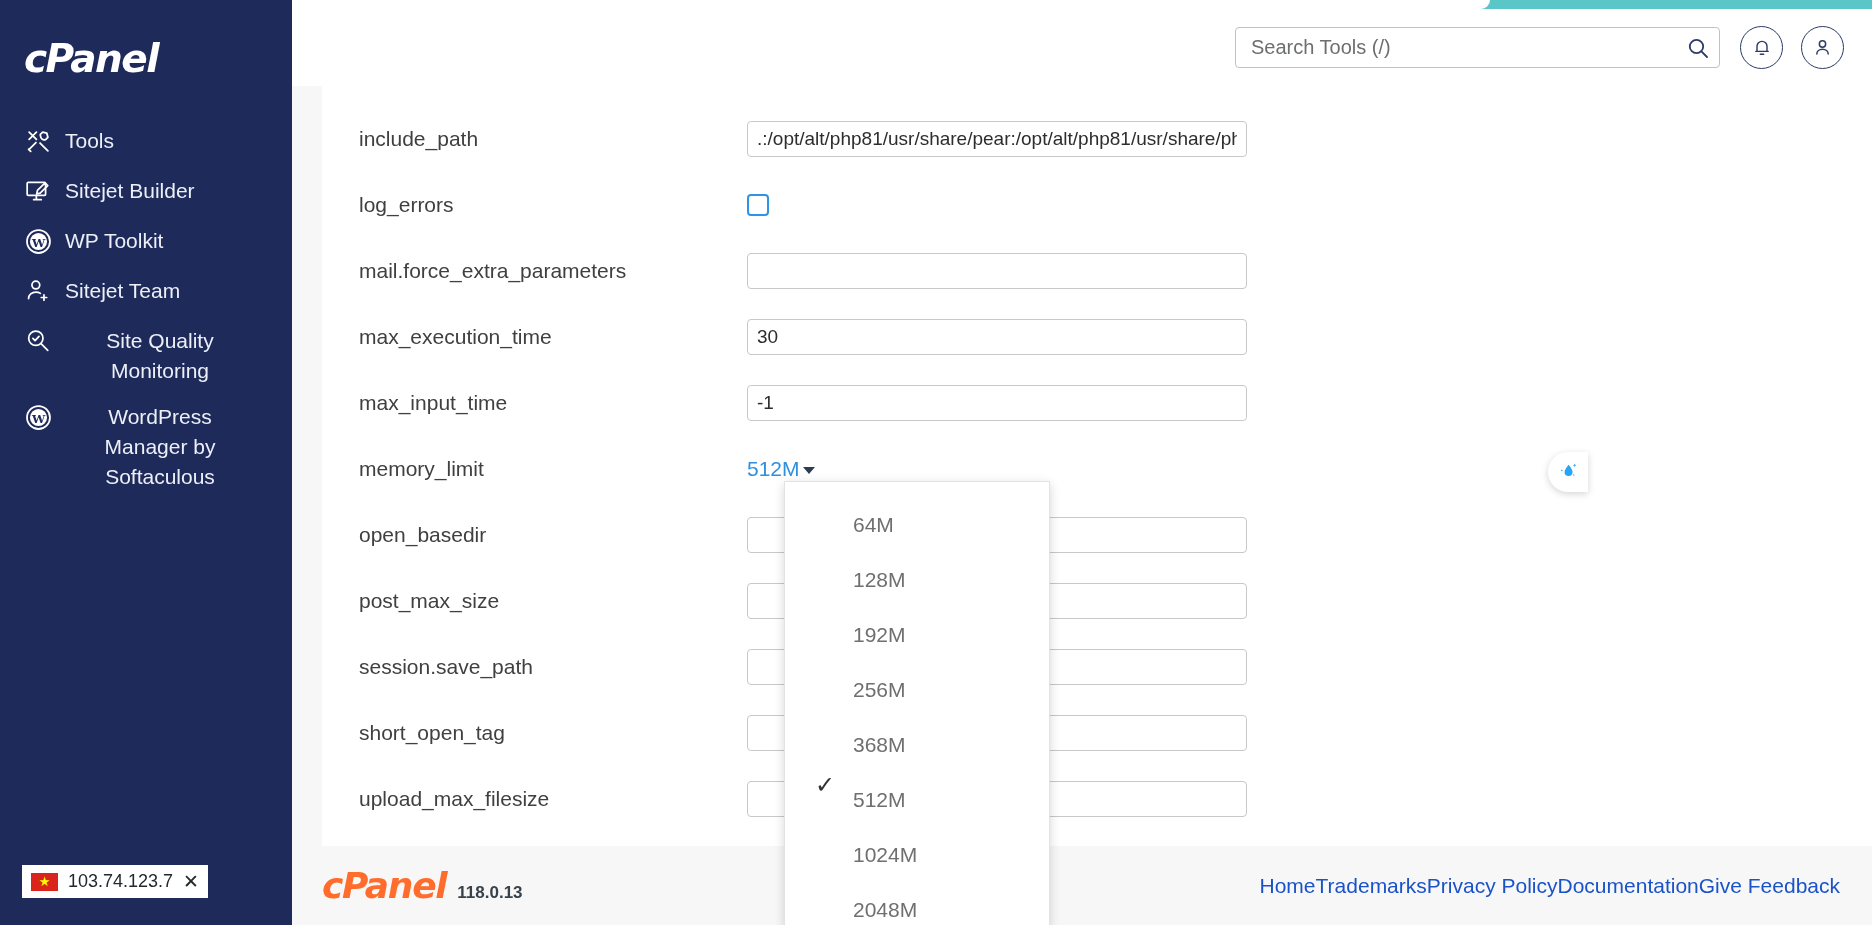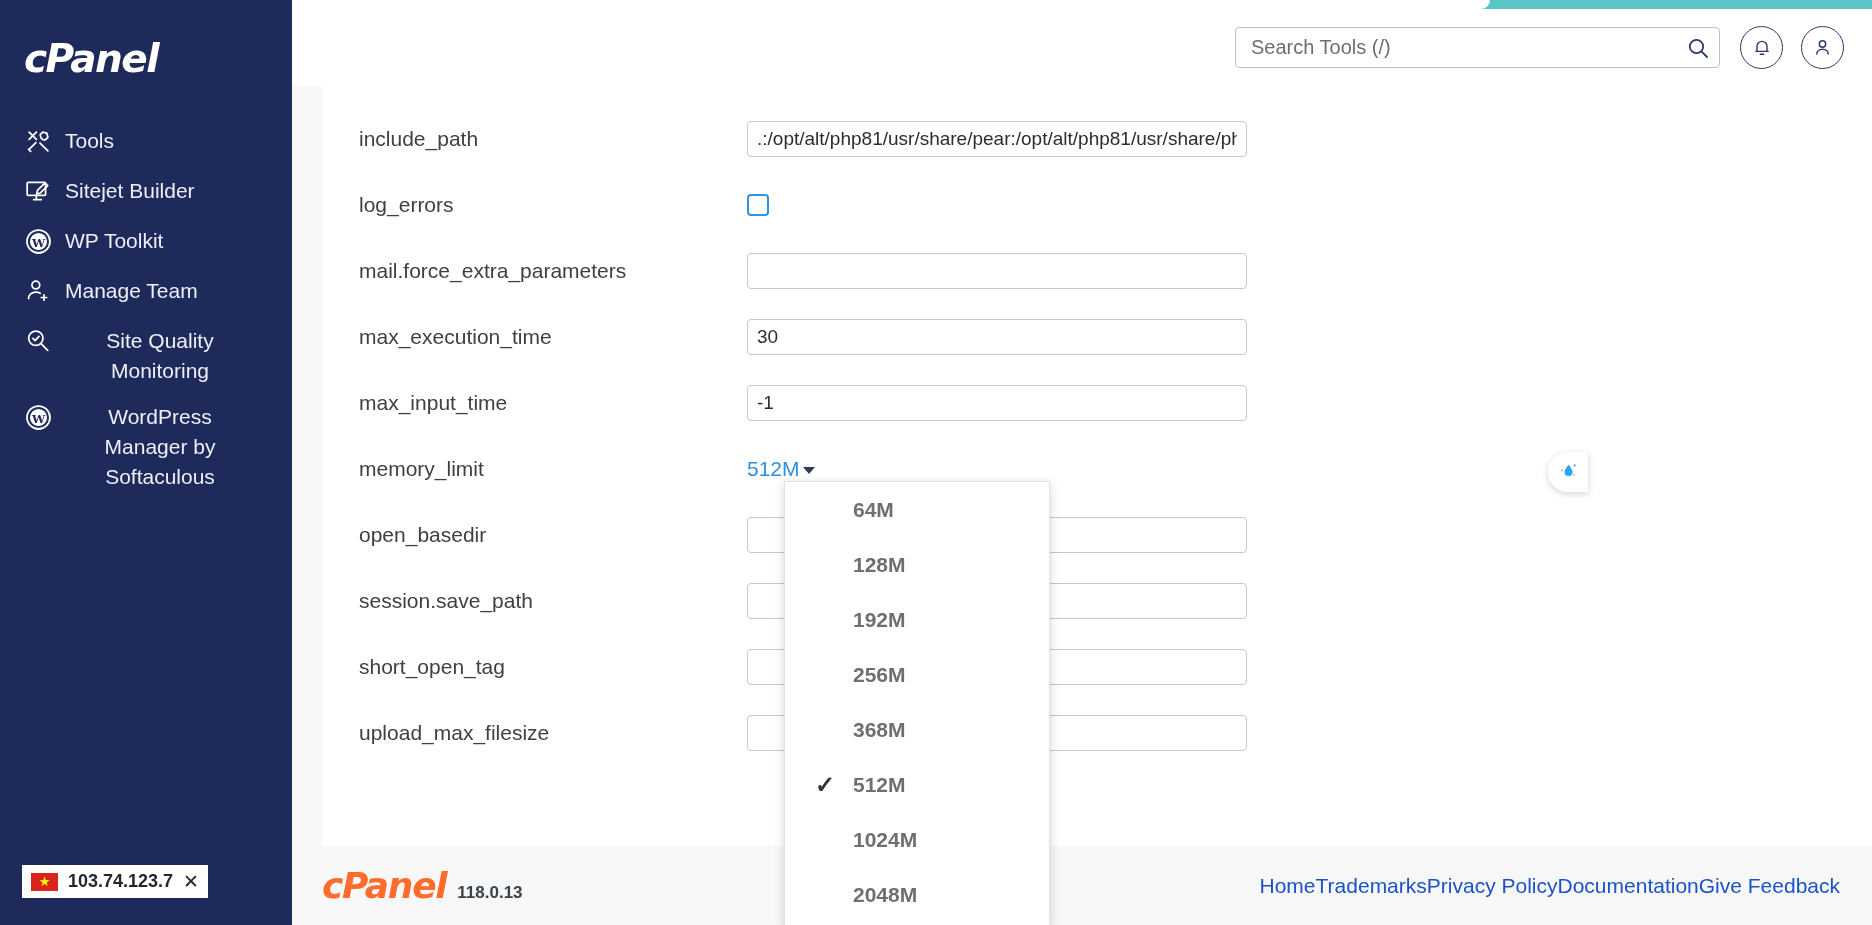--- a/index.html
+++ b/index.html
@@ -60,21 +60,21 @@
     display: flex; align-items: center;
     padding: 6px 9px 6px 9px;
     gap: 10px;
     height: 21px;
   }
   .flag-vn {
     width: 27px; height: 18px; background: #da251d;
     display: flex; align-items: center; justify-content: center;
     color: #ffff00; font-size: 13px; line-height: 13px;
   }
-  .ip-text { font-size: 18px; color: #22292e; font-family: "Liberation Sans", sans-serif; font-weight: bold; }
+  .ip-text { font-size: 18px; color: #22292e; font-family: "Liberation Sans", sans-serif; }
   .ip-close { font-size: 19px; color: #22292e; line-height: 18px; cursor: pointer; }
 
   
   .header {
     position: absolute; top: 9px; left: 292px;
     width: 1580px; height: 77px;
     background: #ffffff;
     display: flex; align-items: center; justify-content: flex-end;
     z-index: 4;
   }
@@ -159,26 +159,25 @@
     top: 481px; left: 784px;
     width: 264px; height: 444px;
     background: #ffffff;
     border: 1px solid #e3e3e3;
     box-shadow: 0 3px 10px rgba(0,0,0,0.16);
     z-index: 20;
     overflow: hidden;
   }
   .dd-item {
     position: relative;
-    height: 55px; display: flex; align-items: center;
+    height: 55px; display: flex; align-items: flex-end;
     padding-left: 68px; box-sizing: border-box;
     font-size: 21px; color: #6f6f6f;
     font-family: "Liberation Sans", sans-serif;
     cursor: pointer;
-    font-weight: bold;
   }
   .dd-check {
     position: absolute; left: 30px; top: 50%;
     transform: translateY(-50%);
     font-size: 24px; color: #333; line-height: 1;
   }
 
   
   .footer {
     position: absolute; left: 292px; bottom: 0;
@@ -272,21 +271,21 @@
       </div>
 
       <div class="nav-item">
         <span class="nav-icon">
           <svg width="26" height="26" viewBox="0 0 24 24" fill="none" stroke="#ffffff" stroke-width="1.6" stroke-linecap="round" stroke-linejoin="round">
             <circle cx="10" cy="6.5" r="3.6"></circle>
             <path d="M3.3 19c0-3.6 3-6 6.7-6 1.6 0 3 .4 4.2 1.2"></path>
             <path d="M17.5 15.5v5M15 18h5"></path>
           </svg>
         </span>
-        <span class="nav-label">Manage Team</span>
+        <span class="nav-label">Sitejet Team</span>
       </div>
 
       <div class="nav-item">
         <span class="nav-icon">
           <svg width="26" height="26" viewBox="0 0 24 24" fill="none" stroke="#ffffff" stroke-width="1.6" stroke-linecap="round" stroke-linejoin="round">
             <circle cx="10" cy="9.5" r="6.6"></circle>
             <path d="M7.3 9.6l2 2 3.6-3.9"></path>
             <path d="M14.8 14.4L21 20.6"></path>
           </svg>
         </span>
@@ -392,20 +391,26 @@
         </div>
       </div>
 
       <div class="row">
         <div class="row-label">open_basedir</div>
         <div class="row-control">
           <input class="txt-input" type="text" value="" style="">
         </div>
       </div>
 
+      <div class="row">
+        <div class="row-label">post_max_size</div>
+        <div class="row-control">
+          <input class="txt-input" type="text" value="" style="">
+        </div>
+      </div>
 
       <div class="row">
         <div class="row-label">session.save_path</div>
         <div class="row-control">
           <input class="txt-input" type="text" value="" style="">
         </div>
       </div>
 
       <div class="row">
         <div class="row-label">short_open_tag</div>

